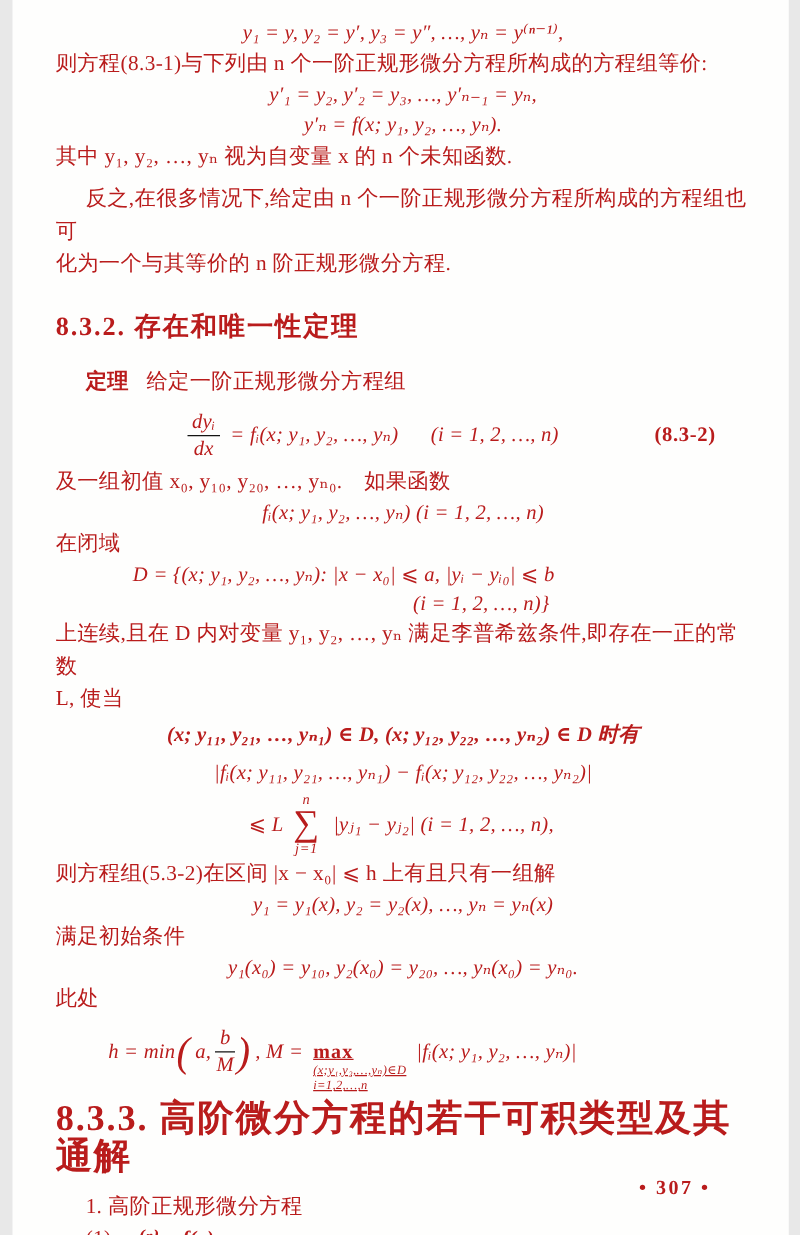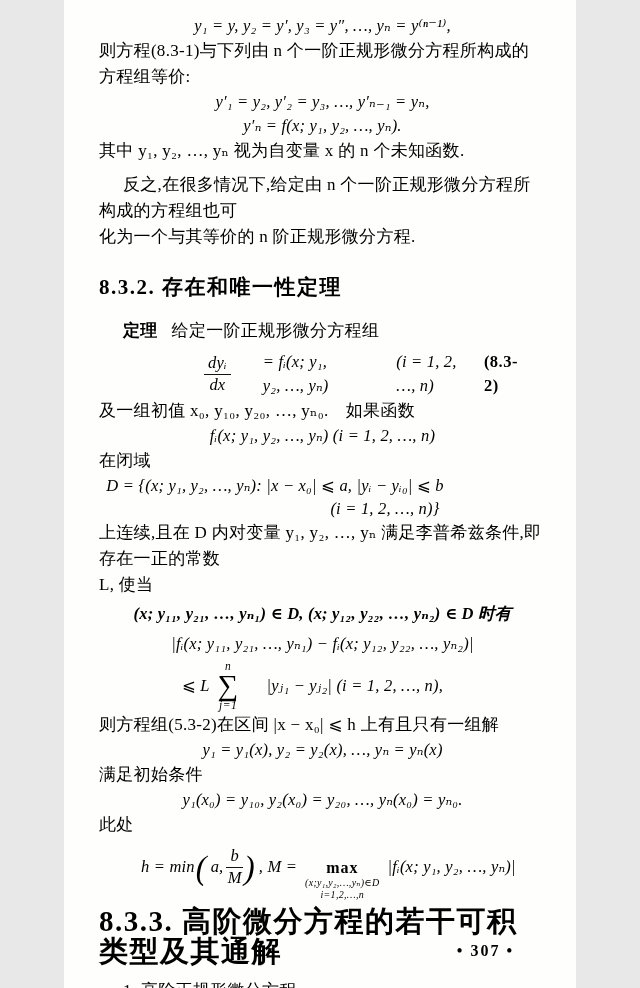--- a/index.html
+++ b/index.html
@@ -1,18 +1,18 @@
 <!DOCTYPE html>
 <html><head>
 <meta charset="utf-8">
 <style>
   html,body{margin:0;padding:0;background:#e8e8e8;}
   .page{
-    width:512px;height:988px;margin:0 auto;position:relative;
-    background:#fefefdff;color:#000000;overflow:hidden;
+    width:621px;height:988px;margin:0 auto;position:relative;
+    background:#fefefdff;color:#b91c1c;overflow:hidden;
     font-family:"Liberation Serif","DejaVu Serif","DejaVu Sans",serif;
   }
   .inner{padding:14px 30px 0 35px;}
   .t{font-size:17px;line-height:26px;margin:0;letter-spacing:.3px;}
   .indent{text-indent:24px;}
   .f{font-style:italic;font-size:16.5px;line-height:24px;letter-spacing:.2px;}
   .center{text-align:center;}
   .row{display:flex;align-items:center;}
   .heading{
     font-size:21px;font-weight:bold;letter-spacing:1.5px;margin:0;
@@ -25,42 +25,42 @@
   .mt4{margin-top:4px;font-weight:bold;}.mt6{margin-top:6px;}.mt8{margin-top:8px;}
   .mt10{margin-top:10px;}.mt12{margin-top:12px;}
 
   
   .frac{display:inline-flex;flex-direction:column;align-items:center;
         vertical-align:middle;line-height:1.15;font-style:italic;}
   .frac .num{display:block;border-bottom:1.4px solid #131313;padding:0 4px 1px;}
   .frac .den{display:block;padding-top:1px;}
 
   
-  .eqline{height:48px;padding-left:105px;padding-right:28px;gap:24px;}
+  .eqline{height:48px;padding-left:105px;padding-right:28px;}
   .eqline .gapL{margin-left:26px;}
   .eqtag{margin-left:auto;font-style:normal;font-weight:bold;letter-spacing:.5px;}
 
   
   .dom1{text-align:center;padding-right:95px;}
   .dom2{text-align:center;padding-left:125px;line-height:22px;}
 
   
   .sumline{height:52px;justify-content:center;margin-top:4px;}
   .bigop{display:inline-flex;flex-direction:column;align-items:center;
          line-height:1;margin:0 8px;}
   .bigop .lim{font-size:11.5px;font-style:italic;letter-spacing:.5px;}
   .bigop .sym{font-size:29px;font-style:normal;line-height:.95;}
-  .sumline .sp{margin:0 20px;}
+  .sumline .sp{margin:0 3px;}
 
   
   .hline{height:58px;padding-left:42px;align-items:center;}
   .bigparen{font-size:32px;font-style:italic;line-height:0;
             transform:scaleY(1.05);margin:0 1px;font-weight:400;}
-  .maxop{display:inline-flex;flex-direction:column;align-items:center;
-         line-height:1;margin:0 5px;transform:translateY(13px);}
+  .maxop{display:inline-flex;flex-direction:column;align-items:flex-start;
+         line-height:1;margin:0 5px;transform:translateY(13px);text-decoration:underline;}
   .maxop .mx{font-size:16px;font-style:normal;font-weight:bold;letter-spacing:1px;}
   .maxop .msub{font-size:10px;font-style:italic;margin-top:2px;letter-spacing:.3px;}
   .hline .sp{margin:0 3px;}
 
   .pagenum{
     position:absolute;right:62px;bottom:28px;
     font-size:16px;font-weight:bold;letter-spacing:2px;
   }
 </style>
 </head>

